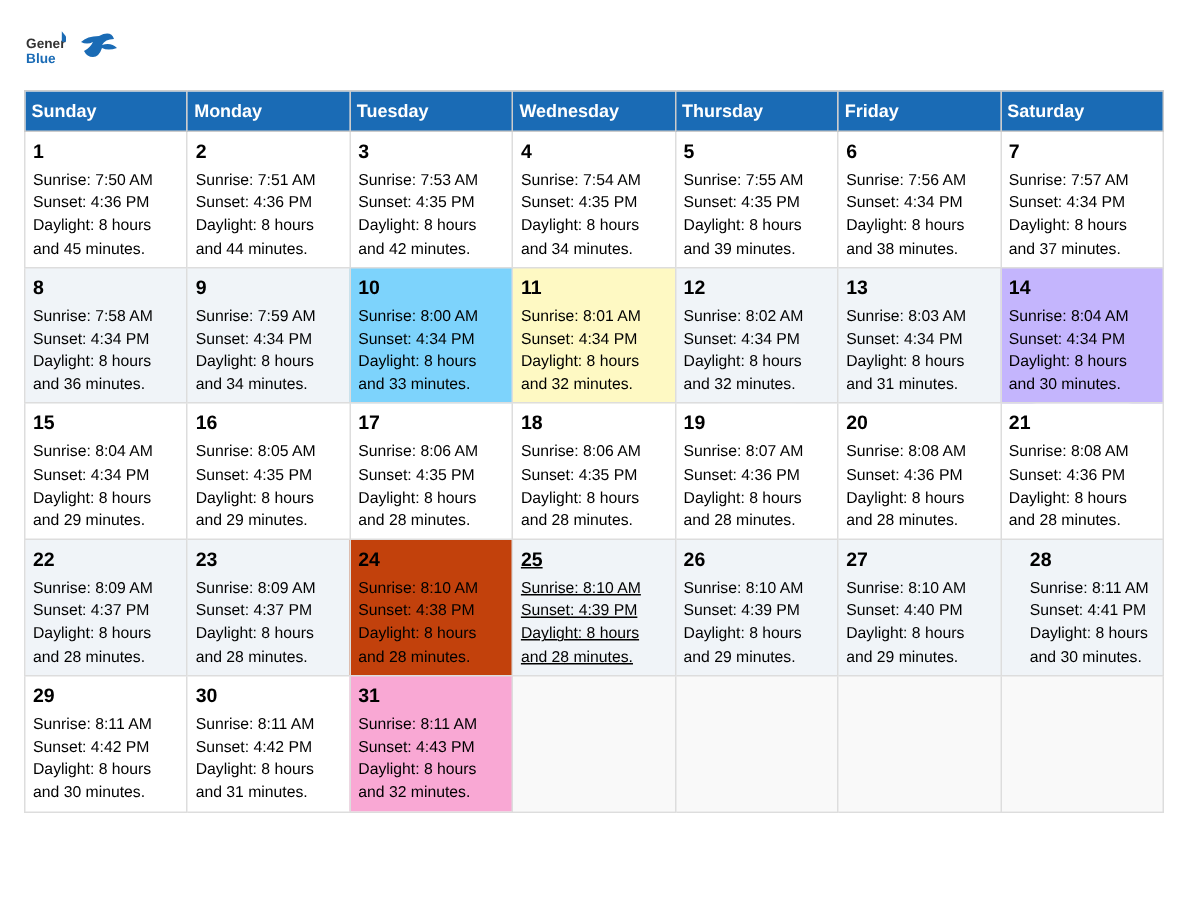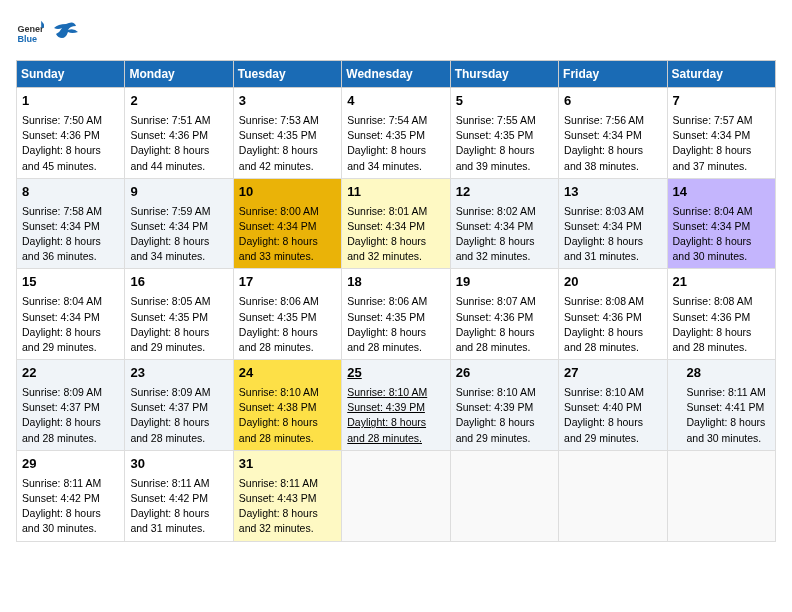--- a/index.html
+++ b/index.html
@@ -121,47 +121,47 @@
         <td style="background: rgb(255, 255, 255);"><span class="day-num">2</span><span>Sunrise: 7:51 AM</span><br><span>Sunset: 4:36 PM</span><br><span>Daylight: 8 hours and 44 minutes.</span></td>
         <td style="background: rgb(255, 255, 255);"><span class="day-num">3</span><span>Sunrise: 7:53 AM</span><br><span>Sunset: 4:35 PM</span><br><span>Daylight: 8 hours and 42 minutes.</span></td>
         <td style="background: rgb(255, 255, 255);"><span class="day-num">4</span><span>Sunrise: 7:54 AM</span><br><span>Sunset: 4:35 PM</span><br><span>Daylight: 8 hours and 34 minutes.</span></td>
         <td style="background: rgb(255, 255, 255);"><span class="day-num">5</span><span>Sunrise: 7:55 AM</span><br><span>Sunset: 4:35 PM</span><br><span>Daylight: 8 hours and 39 minutes.</span></td>
         <td style="background: rgb(255, 255, 255);"><span class="day-num">6</span><span>Sunrise: 7:56 AM</span><br><span>Sunset: 4:34 PM</span><br><span>Daylight: 8 hours and 38 minutes.</span></td>
         <td style="background: rgb(255, 255, 255);"><span class="day-num">7</span><span>Sunrise: 7:57 AM</span><br><span>Sunset: 4:34 PM</span><br><span>Daylight: 8 hours and 37 minutes.</span></td>
       </tr>
       <tr>
         <td style="background: rgb(240, 244, 248);"><span class="day-num">8</span><span>Sunrise: 7:58 AM</span><br><span>Sunset: 4:34 PM</span><br><span>Daylight: 8 hours and 36 minutes.</span></td>
         <td style="background: rgb(240, 244, 248);"><span class="day-num">9</span><span>Sunrise: 7:59 AM</span><br><span>Sunset: 4:34 PM</span><br><span>Daylight: 8 hours and 34 minutes.</span></td>
-        <td style="background: #eab308;"><span class="day-num">10</span><span>Sunrise: 8:00 AM</span><br><span>Sunset: 4:34 PM</span><br><span>Daylight: 8 hours and 33 minutes.</span></td>
+        <td style="background: #7dd3fc;"><span class="day-num">10</span><span>Sunrise: 8:00 AM</span><br><span>Sunset: 4:34 PM</span><br><span>Daylight: 8 hours and 33 minutes.</span></td>
         <td style="background: #fef9c3;"><span class="day-num">11</span><span>Sunrise: 8:01 AM</span><br><span>Sunset: 4:34 PM</span><br><span>Daylight: 8 hours and 32 minutes.</span></td>
         <td style="background: rgb(240, 244, 248);"><span class="day-num">12</span><span>Sunrise: 8:02 AM</span><br><span>Sunset: 4:34 PM</span><br><span>Daylight: 8 hours and 32 minutes.</span></td>
         <td style="background: rgb(240, 244, 248);"><span class="day-num">13</span><span>Sunrise: 8:03 AM</span><br><span>Sunset: 4:34 PM</span><br><span>Daylight: 8 hours and 31 minutes.</span></td>
         <td style="background: #c4b5fd;"><span class="day-num">14</span><span>Sunrise: 8:04 AM</span><br><span>Sunset: 4:34 PM</span><br><span>Daylight: 8 hours and 30 minutes.</span></td>
       </tr>
       <tr>
         <td style="background: rgb(255, 255, 255);"><span class="day-num">15</span><span>Sunrise: 8:04 AM</span><br><span>Sunset: 4:34 PM</span><br><span>Daylight: 8 hours and 29 minutes.</span></td>
         <td style="background: rgb(255, 255, 255);"><span class="day-num">16</span><span>Sunrise: 8:05 AM</span><br><span>Sunset: 4:35 PM</span><br><span>Daylight: 8 hours and 29 minutes.</span></td>
         <td style="background: rgb(255, 255, 255);"><span class="day-num">17</span><span>Sunrise: 8:06 AM</span><br><span>Sunset: 4:35 PM</span><br><span>Daylight: 8 hours and 28 minutes.</span></td>
         <td style="background: rgb(255, 255, 255);"><span class="day-num">18</span><span>Sunrise: 8:06 AM</span><br><span>Sunset: 4:35 PM</span><br><span>Daylight: 8 hours and 28 minutes.</span></td>
         <td style="background: rgb(255, 255, 255); border-radius: 32px;"><span class="day-num">19</span><span>Sunrise: 8:07 AM</span><br><span>Sunset: 4:36 PM</span><br><span>Daylight: 8 hours and 28 minutes.</span></td>
         <td style="background: rgb(255, 255, 255);"><span class="day-num">20</span><span>Sunrise: 8:08 AM</span><br><span>Sunset: 4:36 PM</span><br><span>Daylight: 8 hours and 28 minutes.</span></td>
         <td style="background: rgb(255, 255, 255); border-radius: 24px;"><span class="day-num">21</span><span>Sunrise: 8:08 AM</span><br><span>Sunset: 4:36 PM</span><br><span>Daylight: 8 hours and 28 minutes.</span></td>
       </tr>
       <tr>
         <td style="background: rgb(240, 244, 248);"><span class="day-num">22</span><span>Sunrise: 8:09 AM</span><br><span>Sunset: 4:37 PM</span><br><span>Daylight: 8 hours and 28 minutes.</span></td>
         <td style="background: rgb(240, 244, 248);"><span class="day-num">23</span><span>Sunrise: 8:09 AM</span><br><span>Sunset: 4:37 PM</span><br><span>Daylight: 8 hours and 28 minutes.</span></td>
-        <td style="background: #fde047;"><span class="day-num">24</span><span>Sunrise: 8:10 AM</span><br><span>Sunset: 4:38 PM</span><br><span>Daylight: 8 hours and 28 minutes.</span></td>
+        <td style="background: #c2410c;"><span class="day-num">24</span><span>Sunrise: 8:10 AM</span><br><span>Sunset: 4:38 PM</span><br><span>Daylight: 8 hours and 28 minutes.</span></td>
         <td style="background: rgb(240, 244, 248); text-decoration: underline;"><span class="day-num">25</span><span>Sunrise: 8:10 AM</span><br><span>Sunset: 4:39 PM</span><br><span>Daylight: 8 hours and 28 minutes.</span></td>
         <td style="background: rgb(240, 244, 248);"><span class="day-num">26</span><span>Sunrise: 8:10 AM</span><br><span>Sunset: 4:39 PM</span><br><span>Daylight: 8 hours and 29 minutes.</span></td>
         <td style="background: rgb(240, 244, 248);"><span class="day-num">27</span><span>Sunrise: 8:10 AM</span><br><span>Sunset: 4:40 PM</span><br><span>Daylight: 8 hours and 29 minutes.</span></td>
         <td style="background: rgb(240, 244, 248); padding-left: 19px;"><span class="day-num">28</span><span>Sunrise: 8:11 AM</span><br><span>Sunset: 4:41 PM</span><br><span>Daylight: 8 hours and 30 minutes.</span></td>
       </tr>
       <tr>
         <td style="background: rgb(255, 255, 255);"><span class="day-num">29</span><span>Sunrise: 8:11 AM</span><br><span>Sunset: 4:42 PM</span><br><span>Daylight: 8 hours and 30 minutes.</span></td>
         <td style="background: rgb(255, 255, 255);"><span class="day-num">30</span><span>Sunrise: 8:11 AM</span><br><span>Sunset: 4:42 PM</span><br><span>Daylight: 8 hours and 31 minutes.</span></td>
-        <td style="background: #fef9c3;"><span class="day-num">31</span><span>Sunrise: 8:11 AM</span><br><span>Sunset: 4:43 PM</span><br><span>Daylight: 8 hours and 32 minutes.</span></td>
+        <td style="background: #f9a8d4;"><span class="day-num">31</span><span>Sunrise: 8:11 AM</span><br><span>Sunset: 4:43 PM</span><br><span>Daylight: 8 hours and 32 minutes.</span></td>
         <td class="cell-empty" style="background: rgb(255, 255, 255);"></td>
         <td class="cell-empty" style="background: rgb(255, 255, 255);"></td>
         <td class="cell-empty" style="background: rgb(255, 255, 255);"></td>
         <td class="cell-empty" style="background: rgb(255, 255, 255);"></td>
       </tr>
     </tbody>
 </table>
 
 </body></html>

